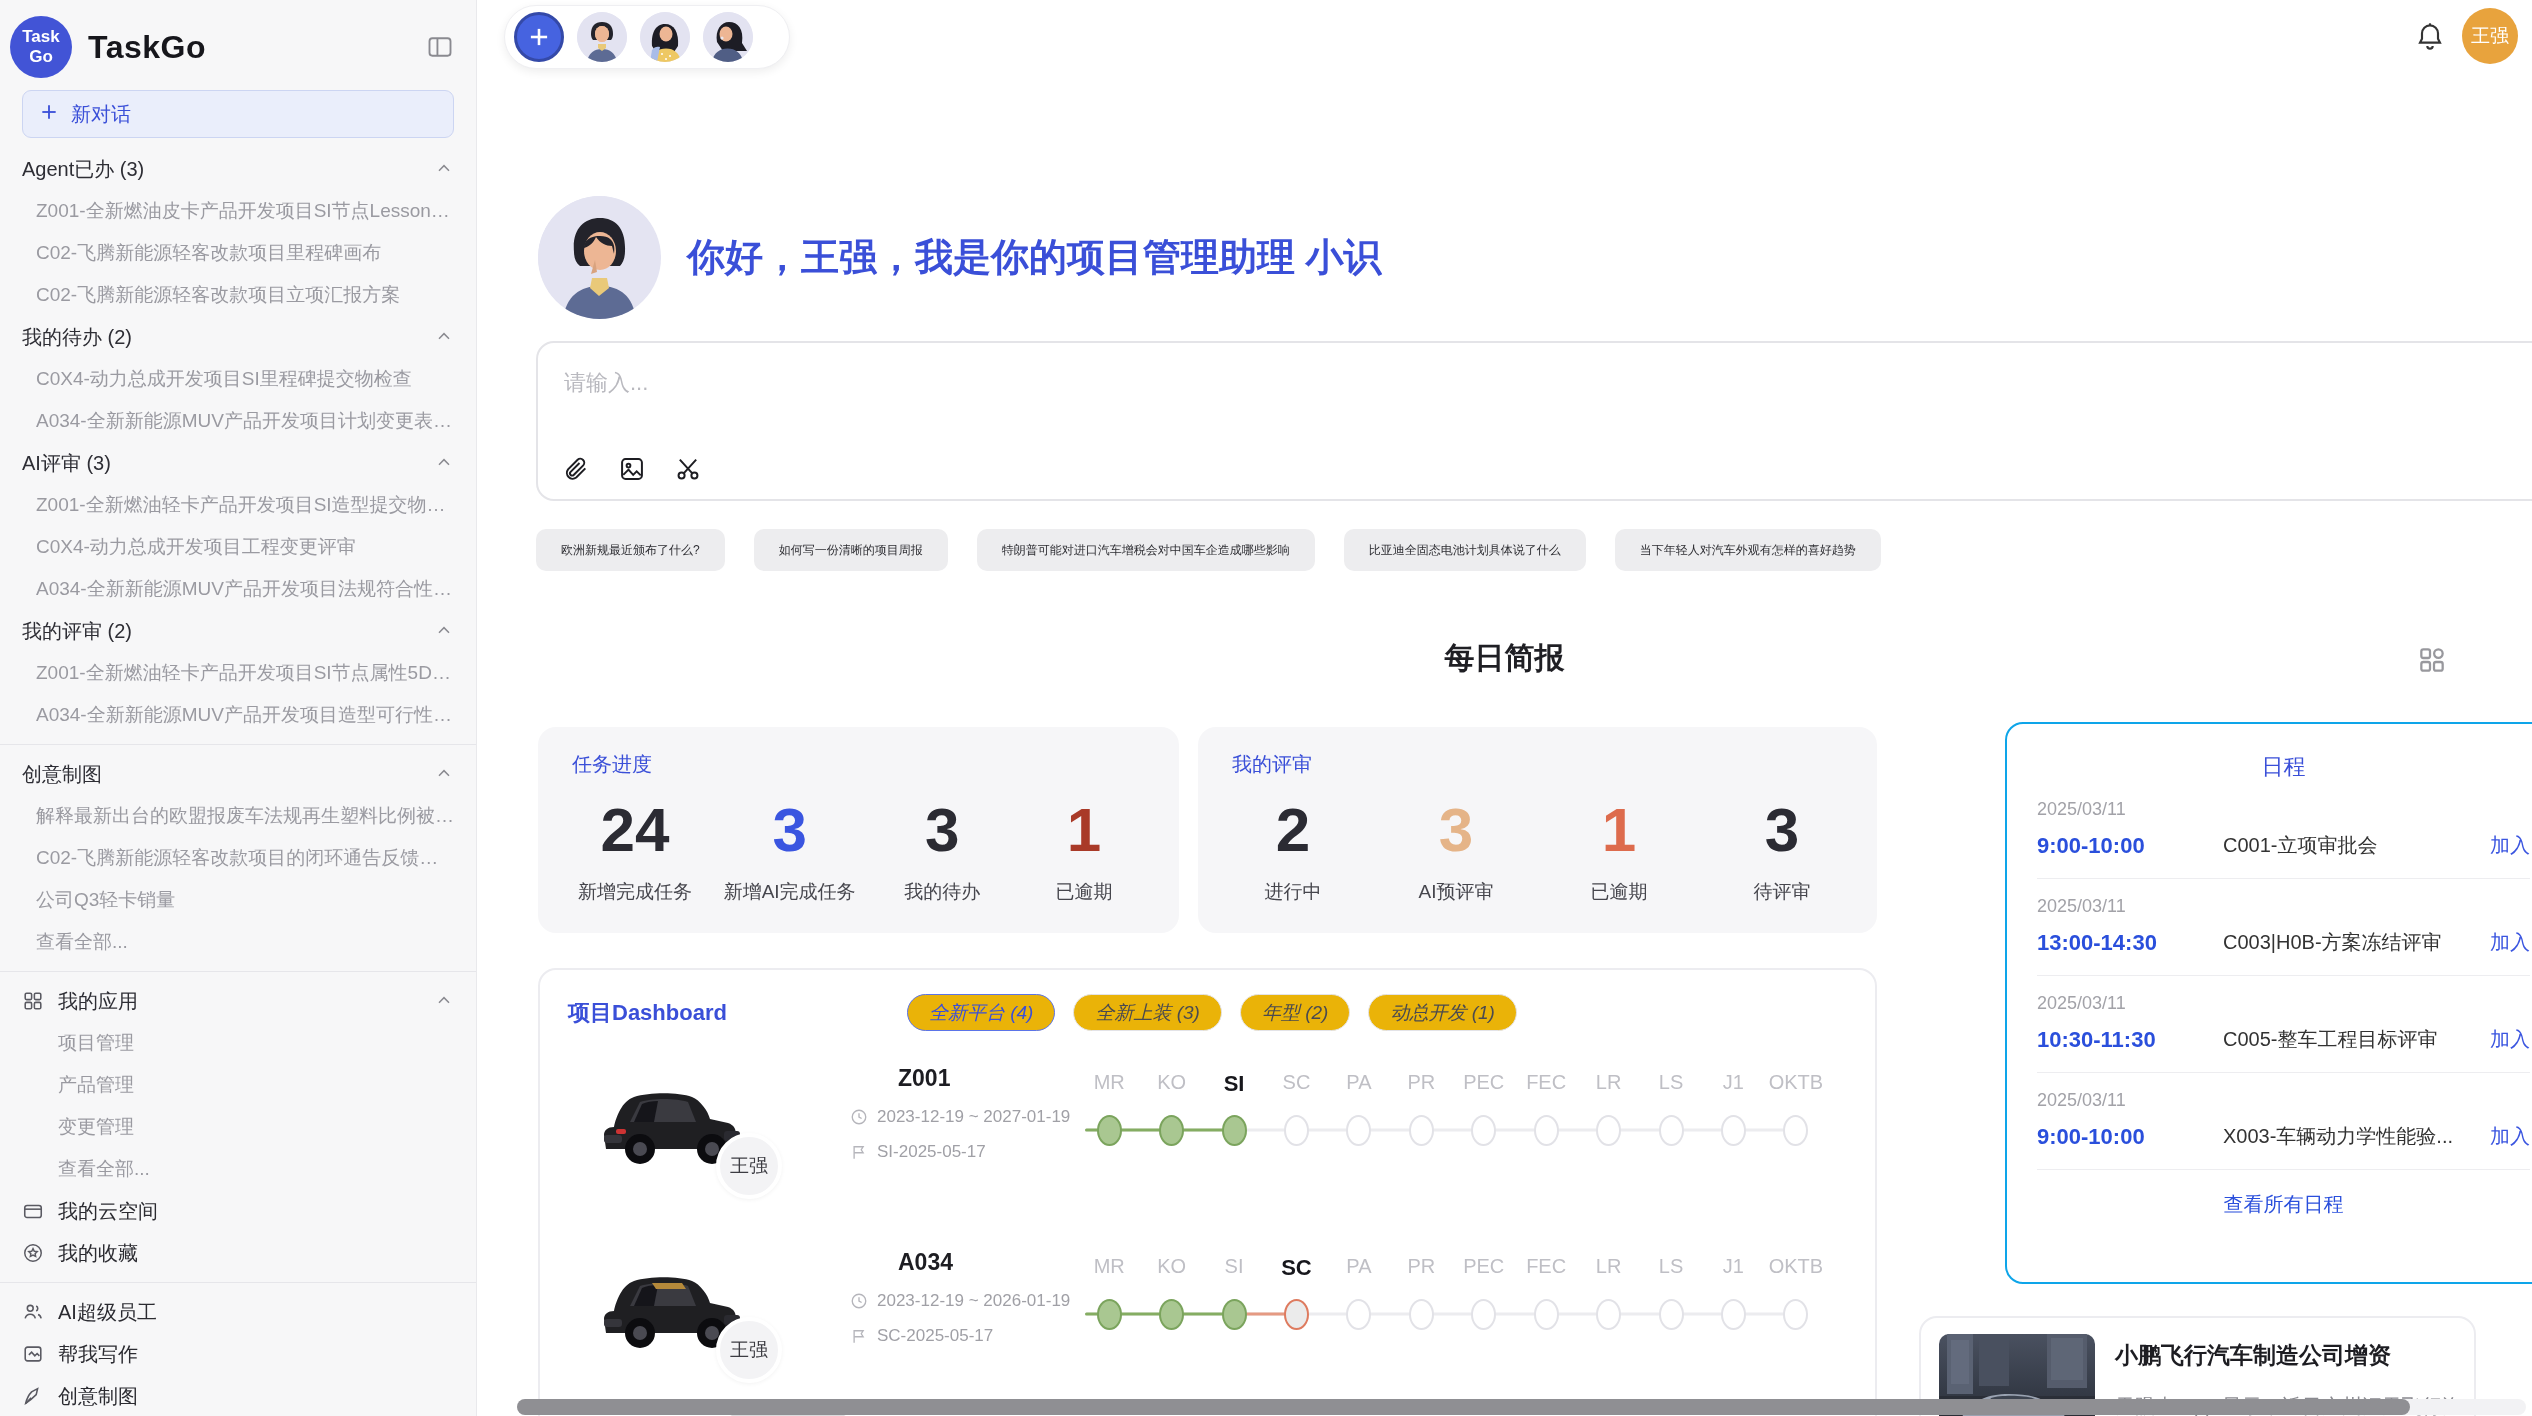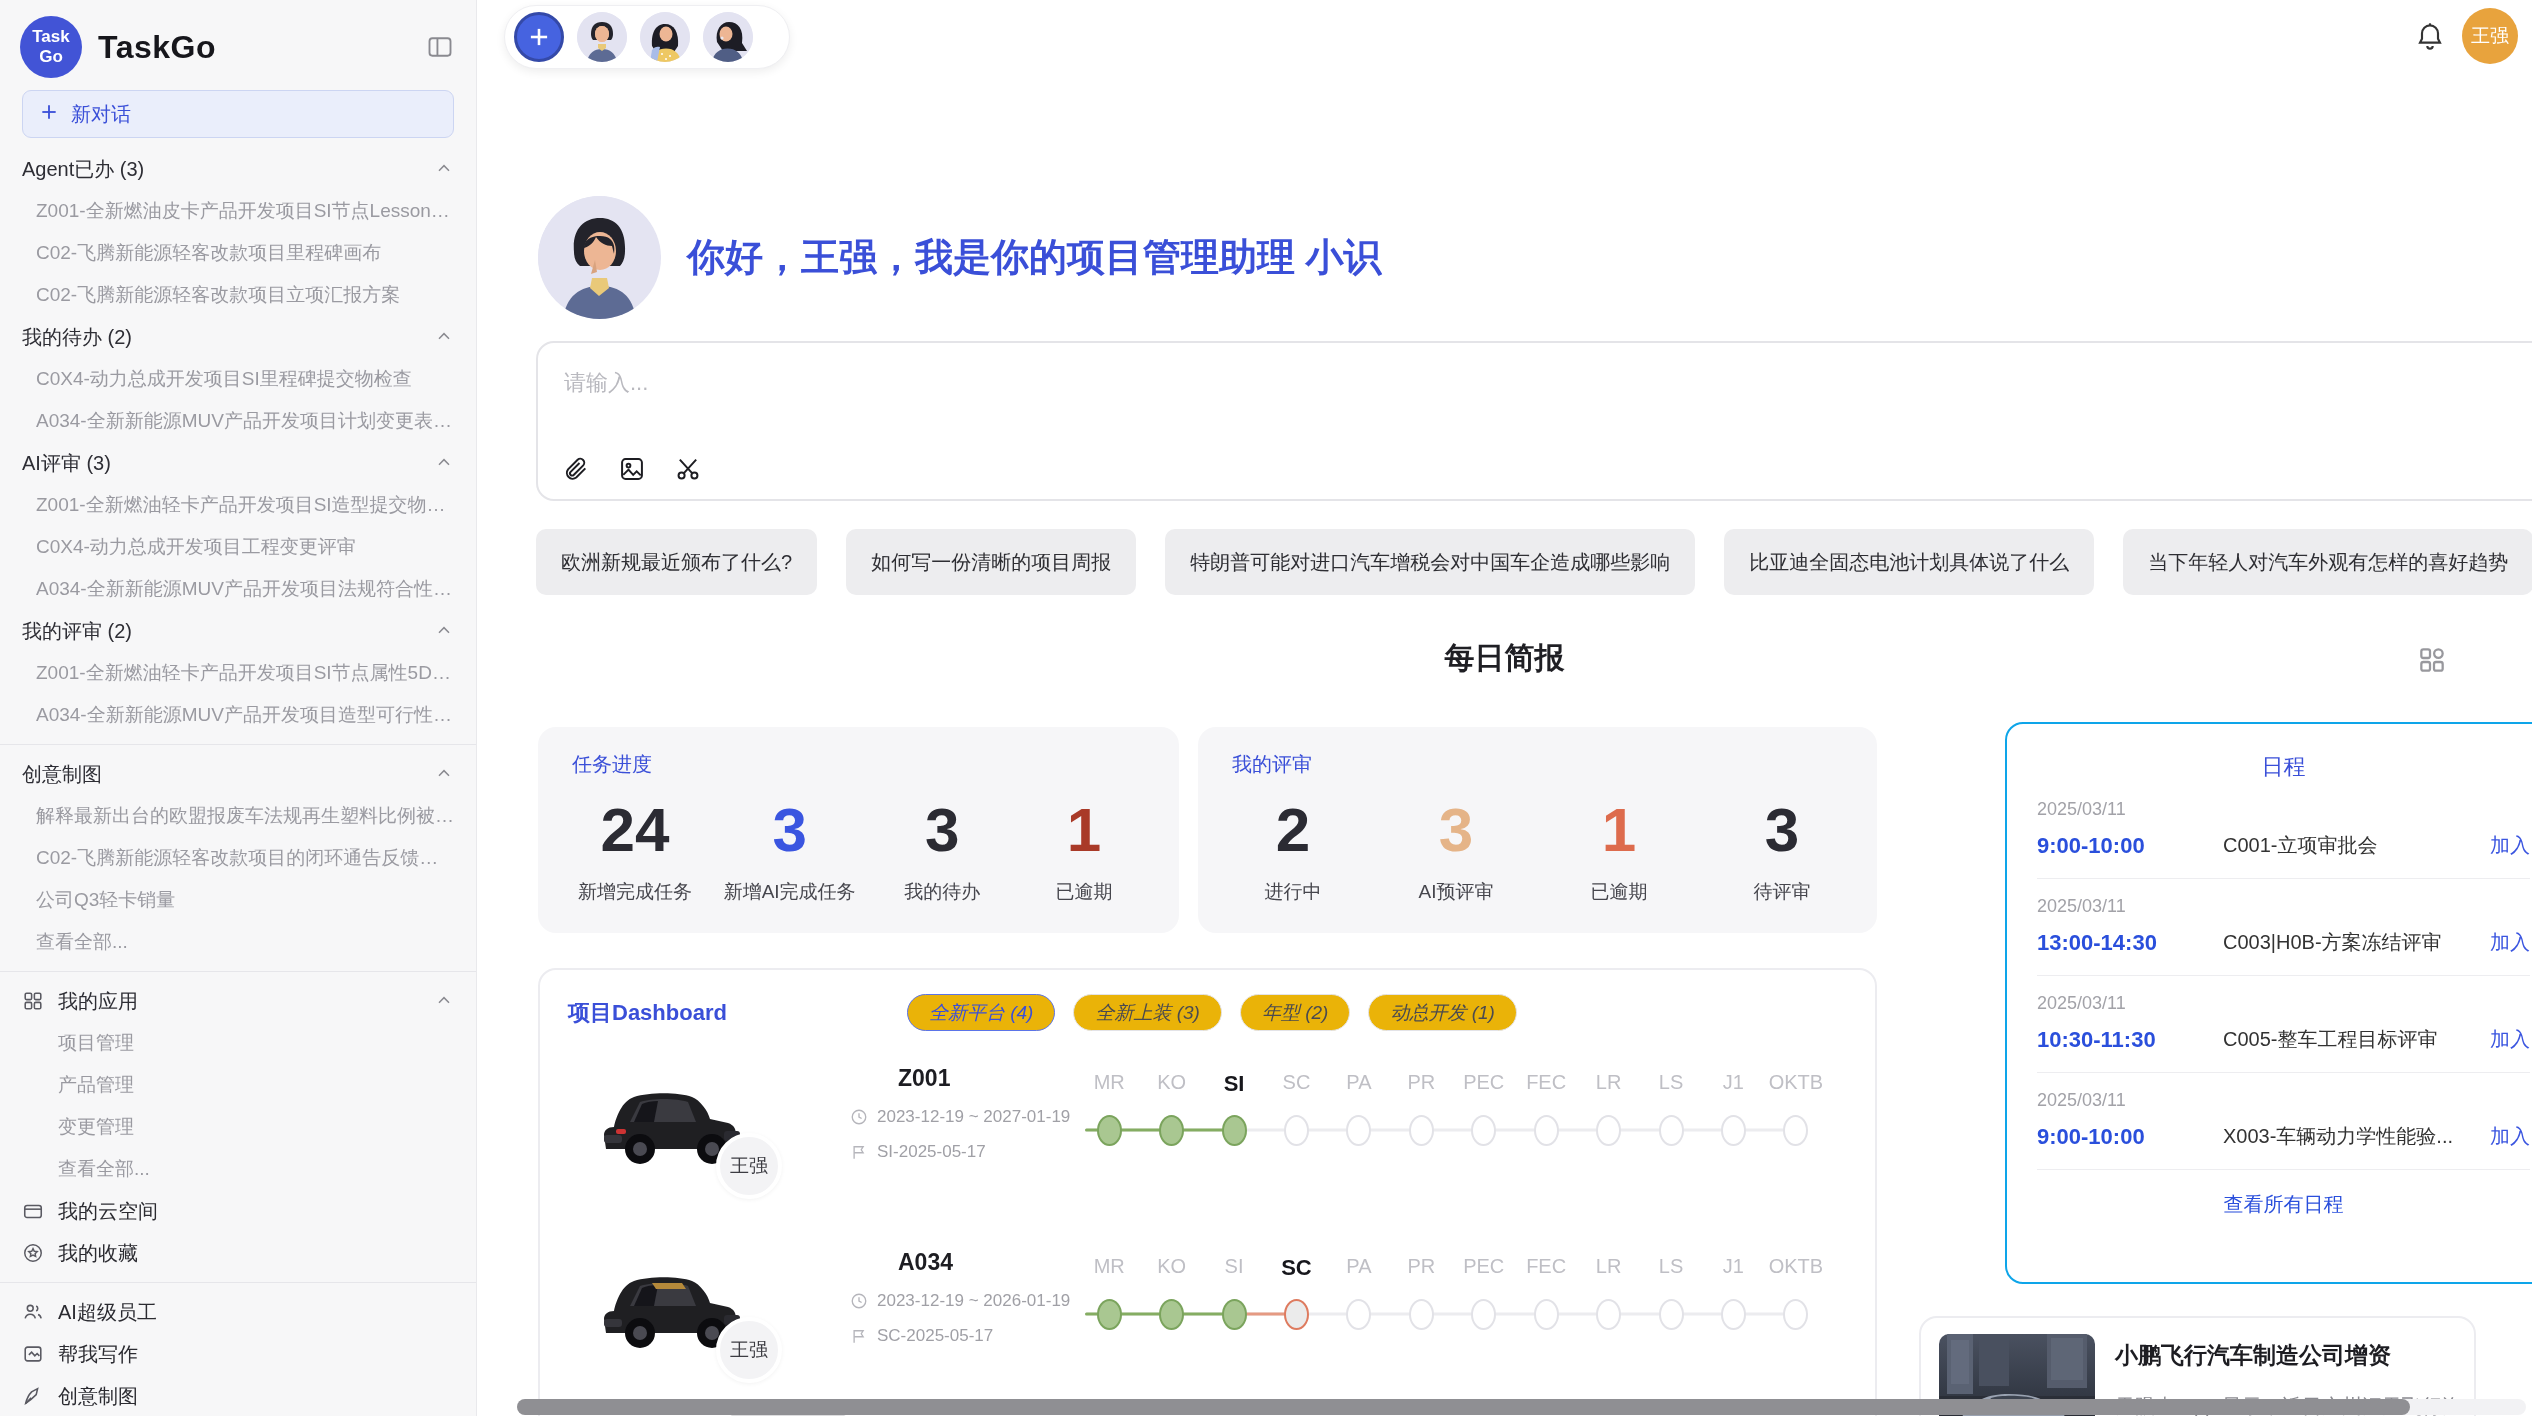--- a/index.html
+++ b/index.html
@@ -3,21 +3,21 @@
 <meta charset="utf-8">
 <style>
   html,body{margin:0;padding:0;width:2532px;height:1416px;overflow:hidden;background:#fff;
     font-family:"Liberation Sans","DejaVu Sans",sans-serif;color:#222;}
   *{box-sizing:border-box;}
   .root{position:relative;width:2532px;height:1416px;}
 
   
   .sidebar{position:absolute;left:0;top:0;bottom:0;width:477px;background:#f7f7f8;
     border-right:1px solid #e9e9ec;overflow:hidden;}
-  .side-header{display:flex;align-items:center;gap:16px;padding:16px 22px 6px 20px;height:84px;}
+  .side-header{display:flex;align-items:center;gap:16px;padding:16px 22px 6px 10px;height:84px;}
   .logo{width:62px;height:62px;border-radius:50%;background:#4254d6;color:#fff;display:flex;
     flex-direction:column;align-items:center;justify-content:center;font-size:17px;line-height:1.15;font-weight:600;flex:0 0 auto;}
   .app-title{font-size:32px;font-weight:700;color:#17171c;letter-spacing:.5px;}
   .side-collapse{margin-left:auto;color:#8a8a90;display:flex;}
   .new-chat{margin:6px 22px 10px 22px;height:48px;border-radius:9px;background:#eaeefb;
     border:1px solid #ccd5f2;color:#3a4fd8;font-size:20px;display:flex;align-items:center;gap:12px;
     padding:0 16px;cursor:pointer;}
   .sec-head{display:flex;align-items:center;height:42px;padding:0 22px;font-size:20px;color:#2e2e35;}
   .sec-head .chev{margin-left:auto;color:#8a8a90;display:flex;}
   .side-item{height:42px;line-height:42px;padding:0 22px 0 36px;font-size:19px;color:#9a9aa1;
@@ -50,21 +50,21 @@
     border:2px solid #e4e4e8;border-radius:18px;}
   .composer-input{position:absolute;left:24px;top:18px;right:24px;height:44px;border:none;outline:none;
     font-size:22px;color:#333;font-family:inherit;background:transparent;}
   .composer-input::placeholder{color:#b9b9bf;}
   .comp-left{position:absolute;left:24px;bottom:16px;display:flex;gap:28px;color:#1d1d22;}
   .comp-right{position:absolute;right:26px;bottom:16px;display:flex;gap:30px;color:#2b2b31;align-items:center;}
   .comp-ic{cursor:pointer;display:flex;}
   .send{color:#3a55e0;}
 
   .chips{position:absolute;left:59px;top:529px;width:1943px;display:flex;gap:29px;}
-  .chip{height:66px;padding:0 25px;background:#ededef;border-radius:10px;font-size:20px;color:#2e2e33;
+  .chip{height:42px;padding:0 25px;background:#ededef;border-radius:10px;font-size:12px;color:#2e2e33;
     display:flex;align-items:center;white-space:nowrap;cursor:pointer;}
 
   .brief-title{position:absolute;left:0;right:0;top:638px;text-align:center;font-size:30px;font-weight:700;color:#1f1f24;}
   .grid-btn{position:absolute;right:84px;top:644px;color:#98989d;cursor:pointer;}
 
   .stat-cards{position:absolute;left:61px;top:727px;display:flex;gap:19px;}
   .stat-card{height:206px;background:#f6f6f8;border-radius:18px;padding:24px 34px;}
   .stat-card.c0{width:641px;}
   .stat-card.c1{width:679px;}
   .stat-title{font-size:20px;color:#3a4fd8;}

